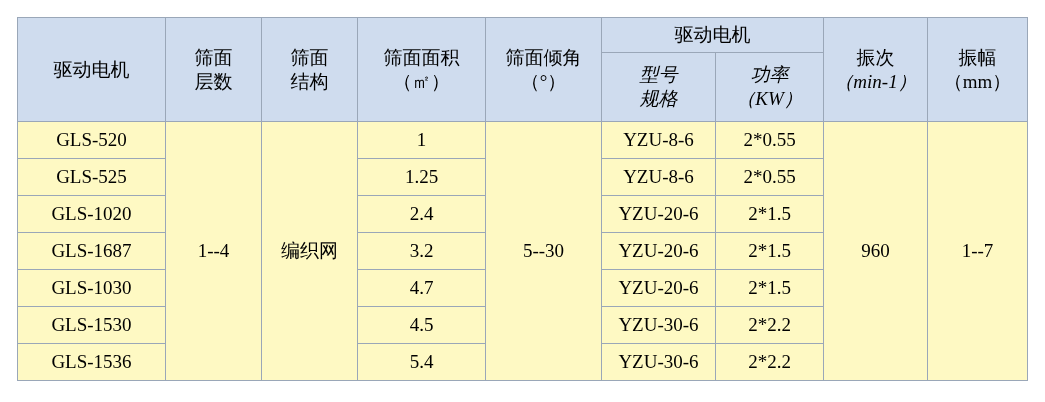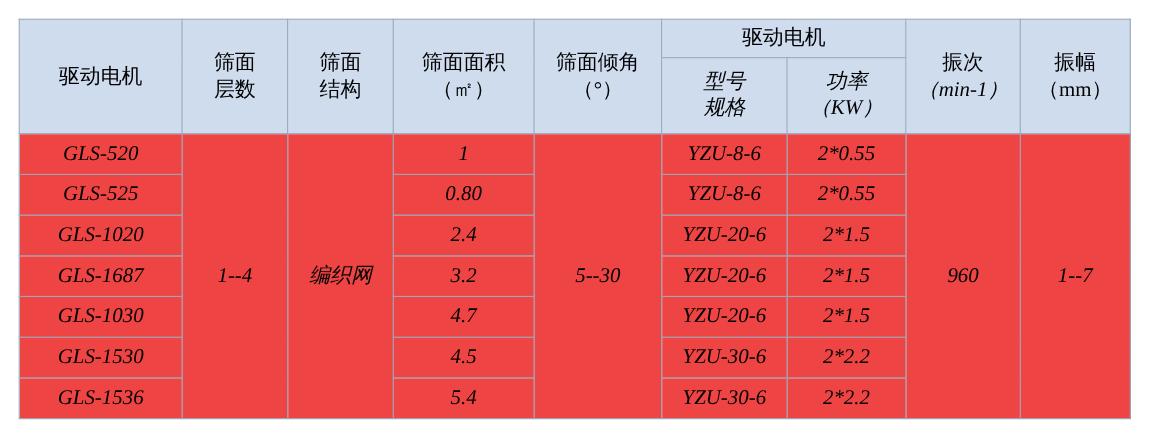--- a/index.html
+++ b/index.html
@@ -42,23 +42,22 @@
     height: 102px;
   }
   .hdr-group {
     height: 34px;
   }
   .hdr-sub {
     height: 68px;
     font-style: italic;
   }
   tbody td {
-    background: #ef4444;
+    background: #fef9c3;
     height: 36px;
-    font-style: italic;
   }
   .two-line span {
     display: block;
     text-align: center;
   }
   .col1 { width: 148px; }
   .col2 { width: 96px; }
   .col3 { width: 96px; }
   .col4 { width: 128px; }
   .col5 { width: 116px; }
@@ -134,21 +133,21 @@
         <td rowspan="7">编织网</td>
         <td>1</td>
         <td rowspan="7">5--30</td>
         <td>YZU-8-6</td>
         <td>2*0.55</td>
         <td rowspan="7">960</td>
         <td rowspan="7">1--7</td>
       </tr>
       <tr>
         <td>GLS-525</td>
-        <td>0.80</td>
+        <td>1.25</td>
         <td>YZU-8-6</td>
         <td>2*0.55</td>
       </tr>
       <tr>
         <td>GLS-1020</td>
         <td>2.4</td>
         <td>YZU-20-6</td>
         <td>2*1.5</td>
       </tr>
       <tr>

